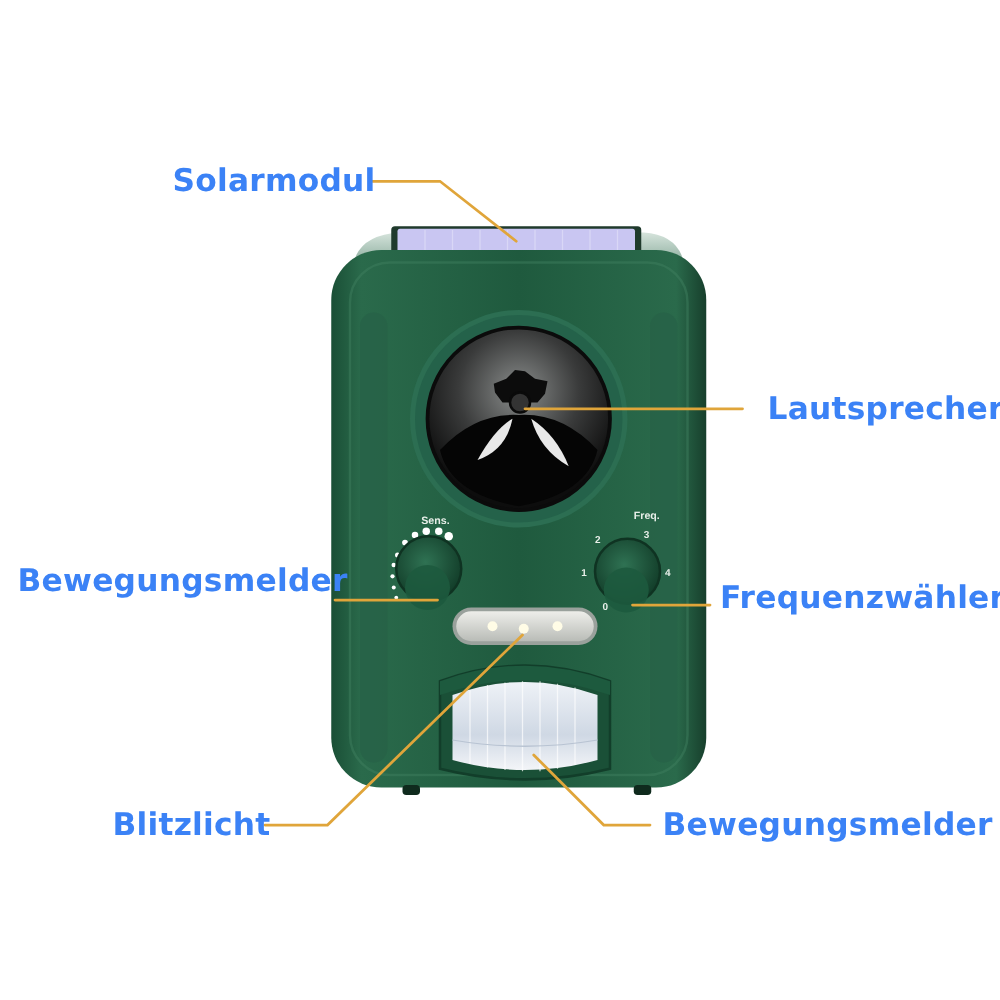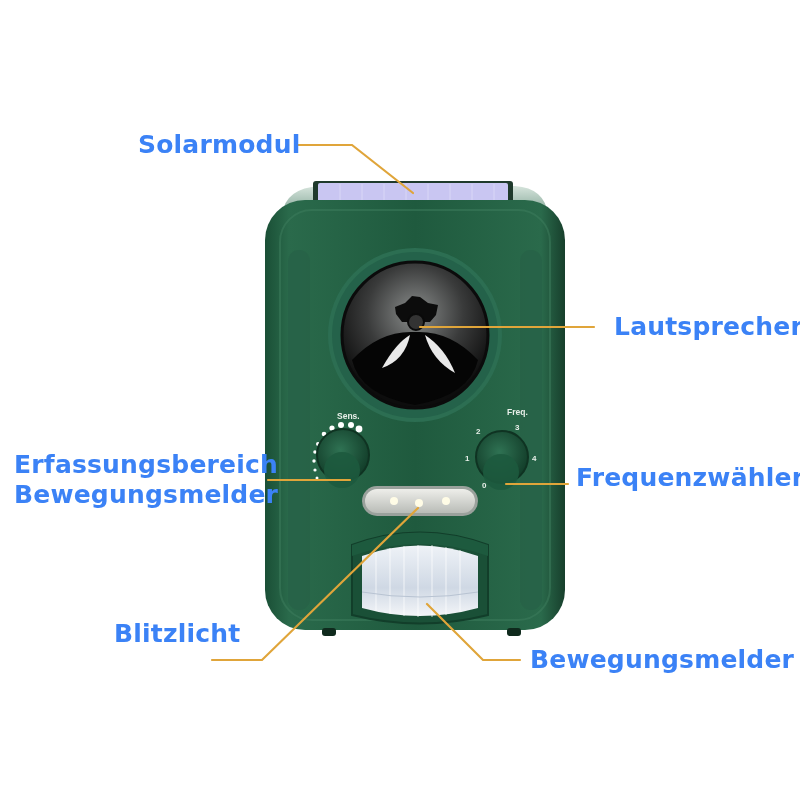--- a/index.html
+++ b/index.html
@@ -151,18 +151,17 @@
     <polyline points="268,480 350,480"></polyline>
     <polyline points="506,484 568,484"></polyline>
     <polyline points="212,660 262,660 418,508"></polyline>
     <polyline points="427,604 483,660 520,660"></polyline>
   </g>
 </svg>
 
 <div class="label" style="left:138px; top:130px;">Solarmodul</div>
 <div class="label" style="left:614px; top:312px;">Lautsprecher</div>
 <div class="label two" style="left:14px; top:450px;">
-  <div>Erfassungsbereich</div>
   <div>Bewegungsmelder</div>
 </div>
 <div class="label" style="left:576px; top:463px;">Frequenzwähler</div>
-<div class="label" style="left:90px; top:619px;margin-left:24px;">Blitzlicht</div>
+<div class="label" style="left:90px; top:645px;">Blitzlicht</div>
 <div class="label" style="left:530px; top:645px;">Bewegungsmelder</div>
 
 </body></html>

